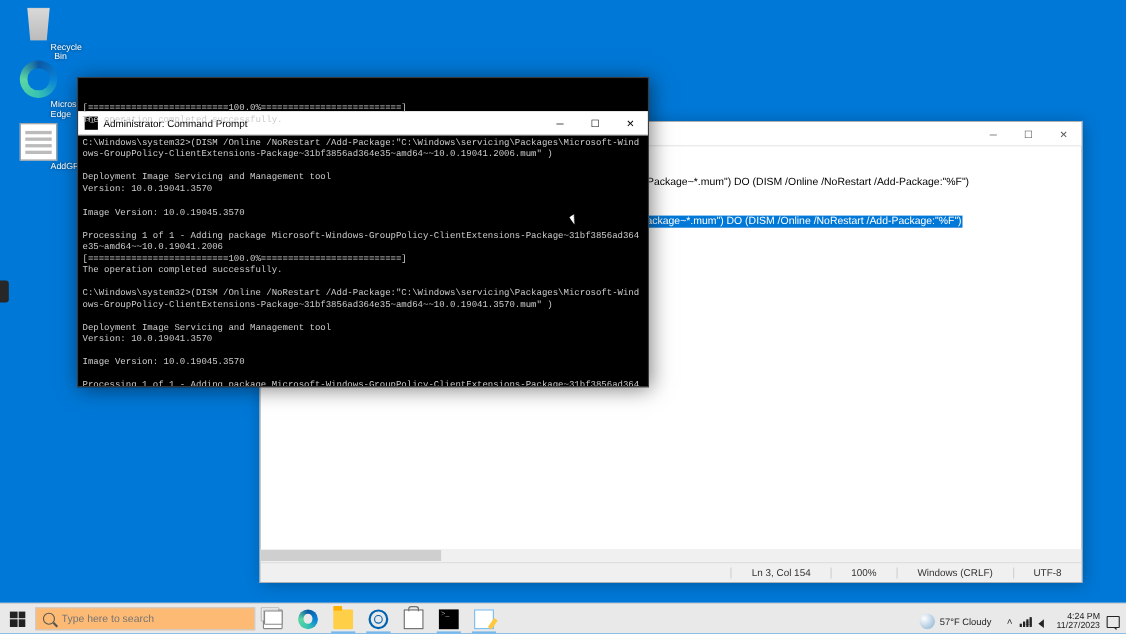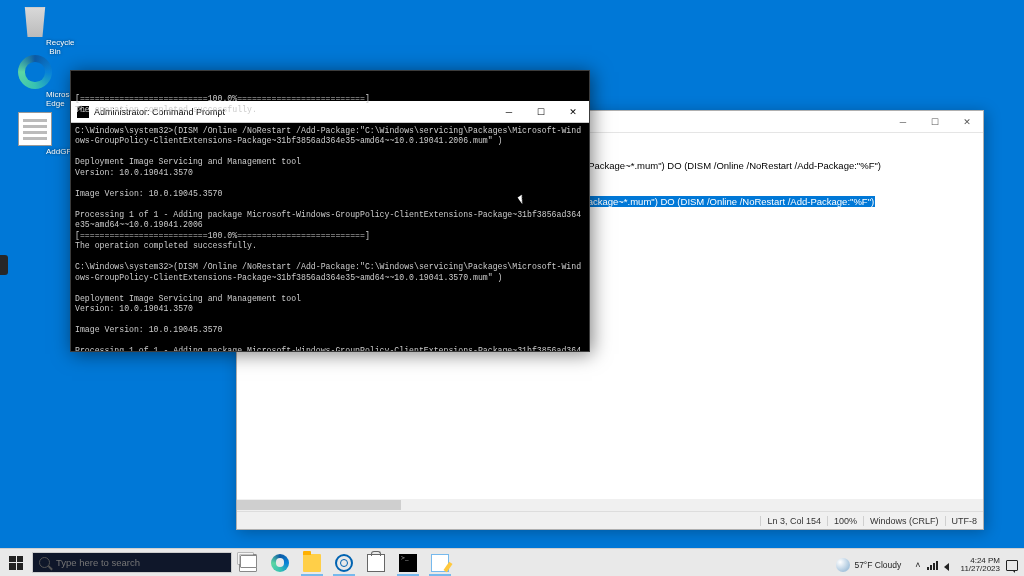--- a/index.html
+++ b/index.html
@@ -22,21 +22,21 @@
   .notepad { position:absolute; left:236px; top:110px; width:748px; height:420px;
     background:#fff; border:1px solid #b0b0b0; box-shadow:2px 2px 14px rgba(0,0,0,.28);}
   .np-titlebar{height:22px;background:#fff;display:flex;justify-content:flex-end;align-items:stretch;border-bottom:1px solid #e5e5e5;}
   .np-titlebar .btn{width:32px;display:flex;align-items:center;justify-content:center;font-size:9px;color:#555;}
   .np-body{position:absolute;left:0;right:0;top:22px;bottom:18px;padding:4px 8px;font-family:Consolas,monospace;
     font-size:9.5px;color:#000;overflow:hidden;white-space:pre;}
   .np-body .line{line-height:1.5;}
   .np-body .sel{background:#0078d7;color:#fff;padding:0 1px;}
   .np-status{position:absolute;left:0;right:0;bottom:0;height:18px;background:#f0f0f0;border-top:1px solid #ddd;
     display:flex;justify-content:flex-end;align-items:center;font-size:9px;color:#333;}
-  .np-status span{border-left:1px solid #cfcfcf;padding:0 6px;}
+  .np-status span{border-left:1px solid #cfcfcf;padding:0 18px;}
   .np-scroll-h{position:absolute;left:0;right:0;bottom:18px;height:12px;background:#f0f0f0;}
   .np-scroll-h .thumb{position:absolute;left:0;top:1px;bottom:1px;width:22%;background:#cfcfcf;}
 
   
   .cmdwin{position:absolute;left:70px;top:70px;width:520px;height:282px;background:#000;
     border:1px solid #3c3c3c;box-shadow:2px 2px 18px rgba(0,0,0,.5);}
   .cmd-titlebar{height:22px;background:#fff;display:flex;align-items:center;border-bottom:1px solid #cacaca;margin-top:30px;}
   .cmd-titlebar .ticon{width:12px;height:12px;margin:0 5px 0 6px;background:#000;display:inline-block;position:relative;}
   .cmd-titlebar .ticon::after{content:">_";position:absolute;color:#fff;font-size:7px;left:1px;top:-1px;font-family:Consolas;}
   .cmd-titlebar .ttxt{font-size:9px;color:#000;flex:1;}
@@ -49,21 +49,21 @@
 
   
   .sidenub{position:absolute;left:0;top:255px;width:8px;height:20px;background:#272727;border-radius:0 3px 3px 0;}
 
   
   .taskbar{position:absolute;left:0;right:0;bottom:0;height:28px;background:#e9e9e9;display:flex;align-items:stretch;
     border-top:1px solid #cfcfcf;}
   .tb-start{width:32px;display:flex;align-items:center;justify-content:center;}
   .winlogo{width:14px;height:14px;display:grid;grid-template:1fr 1fr/1fr 1fr;gap:1px;}
   .winlogo div{background:#222;}
-  .tb-search{display:flex;align-items:center;background:#0f172a;border:1px solid #ccc;margin:3px 0;width:200px;padding:0 6px;}
+  .tb-search{display:flex;align-items:center;background:#fdba74;border:1px solid #ccc;margin:3px 0;width:200px;padding:0 6px;}
   .tb-search .sicon{width:11px;height:11px;border:1.5px solid #555;border-radius:50%;position:relative;margin-right:6px;}
   .tb-search .sicon::after{content:"";position:absolute;width:5px;height:1.5px;background:#555;right:-4px;bottom:-1px;transform:rotate(45deg);}
   .tb-search input{border:none;outline:none;font-size:9.5px;color:#666;flex:1;background:transparent;}
   .tb-item{width:32px;display:flex;align-items:center;justify-content:center;position:relative;}
   .tb-item.active::after{content:"";position:absolute;left:5px;right:5px;bottom:0;height:2px;background:#76b9ed;}
   .tb-item .gico{width:18px;height:18px;}
   .taskview{background:linear-gradient(#fff,#fff);border:1px solid #888;width:15px;height:11px;border-radius:1px;position:relative;}
   .taskview::before,.taskview::after{content:"";position:absolute;border:1px solid #888;background:#fff;width:15px;height:11px;border-radius:1px;}
   .taskview::before{left:-3px;top:-3px;opacity:.5;}
   .edge-ico{border-radius:50%;background:conic-gradient(#0c59a4,#0882d8,#37c2b1,#5cd6a3,#0c59a4);position:relative;}

